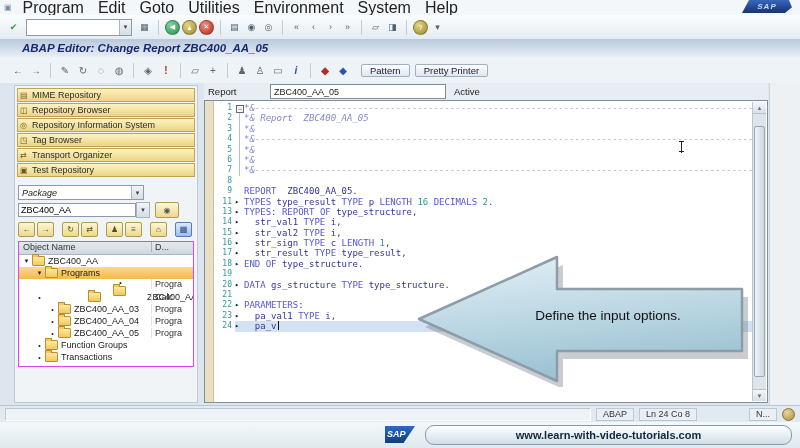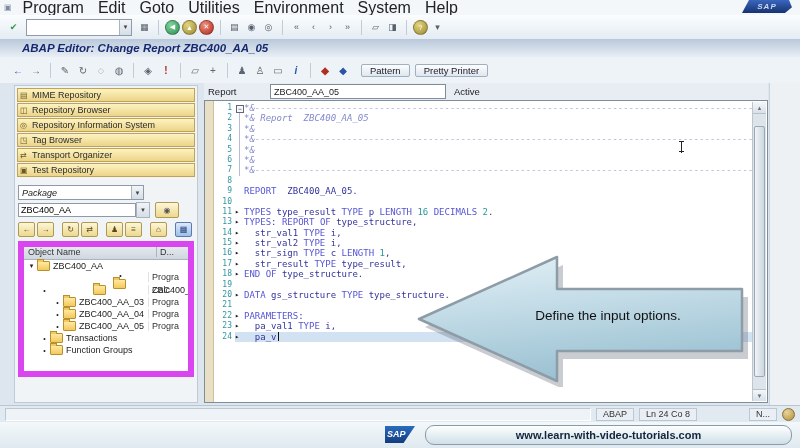--- a/index.html
+++ b/index.html
@@ -54,31 +54,31 @@
   .selbox .seltxt{flex:1;padding-left:3px;}
   .seldrop{width:11px;height:100%;background:linear-gradient(#f2f5f8,#d5dde5);border-left:1px solid #aab4c0;font-size:6px;display:flex;align-items:center;justify-content:center;color:#444;}
   .pkgrow2{margin:0 3px 4px 3px;display:flex;align-items:center;}
   .pkginput{width:112px;height:12px;border:1px solid #8e9aa8;font-size:9px;padding:0 2px;background:#fff;}
   .dropbtn{width:12px;height:14px;background:linear-gradient(#f2f5f8,#d5dde5);border:1px solid #aab4c0;font-size:6px;display:flex;align-items:center;justify-content:center;color:#444;}
   .gobtn{width:22px;height:14px;margin-left:5px;background:linear-gradient(#fdf6d8,#edd88e);border:1px solid #b09a50;border-radius:2px;font-size:8px;display:flex;align-items:center;justify-content:center;color:#555;}
   #sidetools{margin:2px 3px 4px 3px;display:flex;align-items:center;}
   .mbtn{width:17px;height:13px;background:linear-gradient(#fdf6d8,#edd88e);border:1px solid #b09a50;border-radius:2px;font-size:8px;color:#5a4a18;display:flex;align-items:center;justify-content:center;margin-right:2px;cursor:default;}
   .mbtn.blue{background:linear-gradient(#dce9f8,#9fc0e8);border-color:#5a7ab0;color:#1d3a78;}
   .mbtn.gap{margin-left:6px;}
-  .tree{margin:2px 3px;height:124px;background:#fff;border:6px solid #d946ef;overflow:hidden;}
+  .tree{margin:2px 3px;height:124px;background:#fff;border:1px solid #d946ef;overflow:hidden;}
   .thead{height:12px;background:linear-gradient(#e4e9ee,#cfd7de);border-bottom:1px solid #aab4be;position:relative;font-size:9px;color:#333;}
   .thead .c1{position:absolute;left:4px;top:0;}
   .thead .c2{position:absolute;left:132px;top:0;border-left:1px solid #aab4be;padding-left:3px;width:40px;}
   .trow{height:12px;display:flex;align-items:center;position:relative;font-size:9px;color:#1c1c1c;cursor:default;white-space:nowrap;}
   .trow.sel{background:linear-gradient(#fbd98b,#f2b94d);}
   .tmark{width:9px;font-size:7px;color:#222;text-align:center;flex:none;}
   .tfold{width:11px;height:8px;background:linear-gradient(#ffe9a0,#f3c85e);border:1px solid #b8912e;border-radius:1px;margin:0 3px 0 1px;flex:none;position:relative;}
   .tfold::before{content:"";position:absolute;left:-1px;top:-3px;width:5px;height:2px;background:#f3c85e;border:1px solid #b8912e;border-bottom:0;}
   .tlbl{overflow:hidden;}
-  .tdesc{position:absolute;left:124px;width:44px;border-left:1px solid #dde3e9;padding-left:3px;color:#333;overflow:hidden;}
+  .tdesc{position:absolute;left:132px;width:44px;border-left:1px solid #dde3e9;padding-left:3px;color:#333;overflow:hidden;}
 
   
   .editor{position:absolute;left:204px;top:0;width:564px;height:322px;}
   .edhead{height:17px;display:flex;align-items:center;font-size:9.5px;color:#222;background:#e7edf3;}
   .edhead .lab{width:62px;padding-left:4px;}
   .rptinput{width:168px;height:13px;border:1px solid #7f8d9b;background:#fff;font-size:9px;padding:0 3px;color:#222;}
   .edstatus{margin-left:8px;}
   .edbox{position:absolute;left:0;top:17px;right:0;bottom:2px;background:#fff;border:1px solid #7f8d9b;box-sizing:border-box;}
   .gutter{position:absolute;left:0;top:0;bottom:0;width:8px;background:#e9dfc4;border-right:1px solid #cec29e;}
   #codelines{position:absolute;left:9px;top:2px;right:14px;bottom:0;overflow:hidden;}
@@ -257,20 +257,25 @@
         <div class="thead">
           <span class="c1">Object Name</span>
           <span class="c2">D...</span>
         </div>
         <div id="treerows">
             <div class="trow" style="padding-left: 3px;">
               <span class="tmark">▾</span>
               <span class="tfold"></span>
               <span class="tlbl">ZBC400_AA</span>
             </div>
+            <div class="trow sel" style="padding-left: 16px;">
+              <span class="tmark">▾</span>
+              <span class="tfold"></span>
+              <span class="tlbl">Programs</span>
+            </div>
             <div class="trow" style="padding-left: 29px; flex-direction: column;">
               <span class="tmark">•</span>
               <span class="tfold"></span>
               <span class="tlbl">ZBC400_AA_01</span>
               <span class="tdesc">Progra</span>
             </div>
             <div class="trow" style="padding-left: 16px; gap: 43px;">
               <span class="tmark">•</span>
               <span class="tfold"></span>
               <span class="tlbl">ZBC400_AA_02</span>
@@ -290,26 +295,26 @@
             </div>
             <div class="trow" style="padding-left: 29px;">
               <span class="tmark">•</span>
               <span class="tfold"></span>
               <span class="tlbl">ZBC400_AA_05</span>
               <span class="tdesc">Progra</span>
             </div>
             <div class="trow" style="padding-left: 16px;">
               <span class="tmark">•</span>
               <span class="tfold"></span>
+              <span class="tlbl">Function Groups</span>
+            </div>
+            <div class="trow" style="padding-left: 16px;">
+              <span class="tmark">•</span>
+              <span class="tfold"></span>
               <span class="tlbl">Transactions</span>
-            </div>
-            <div class="trow" style="padding-left: 16px;">
-              <span class="tmark">•</span>
-              <span class="tfold"></span>
-              <span class="tlbl">Function Groups</span>
             </div>
           </div>
       </div>
     </div>
 
     <div class="editor">
       <div class="edhead">
         <span class="lab">Report</span>
         <input class="rptinput" value="ZBC400_AA_05" style="">
         <span class="edstatus">Active</span>
@@ -354,25 +359,20 @@
             </div>
             <div class="cline">
               <span class="ln">8</span>
               <span class="fold "></span>
               <span class="ctext"></span>
             </div>
             <div class="cline">
               <span class="ln">9</span>
               <span class="fold "></span>
               <span class="ctext"><span class="kw">REPORT</span>  ZBC400_AA_05.</span>
-            </div>
-            <div class="cline">
-              <span class="ln">10</span>
-              <span class="fold "></span>
-              <span class="ctext"></span>
             </div>
             <div class="cline">
               <span class="ln">11</span>
               <span class="fold tri">▸</span>
               <span class="ctext"><span class="kw">TYPES</span> type_result <span class="kw">TYPE</span> p <span class="kw">LENGTH</span> <span class="num">16</span> <span class="kw">DECIMALS</span> <span class="num">2</span>.</span>
             </div>
             <div class="cline">
               <span class="ln">13</span>
               <span class="fold tri">▸</span>
               <span class="ctext"><span class="kw">TYPES</span>: <span class="kw">REPORT</span> <span class="kw">OF</span> type_structure,</span>

